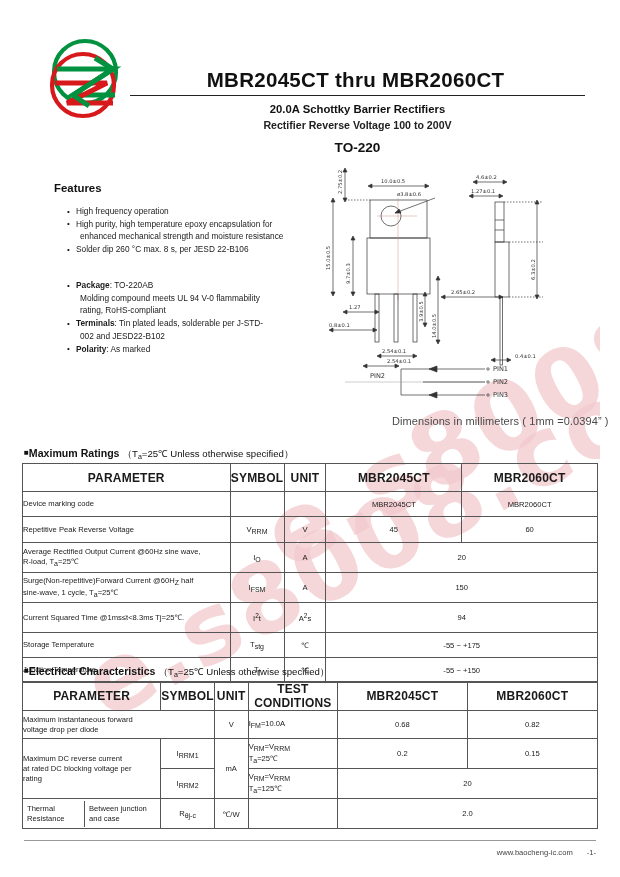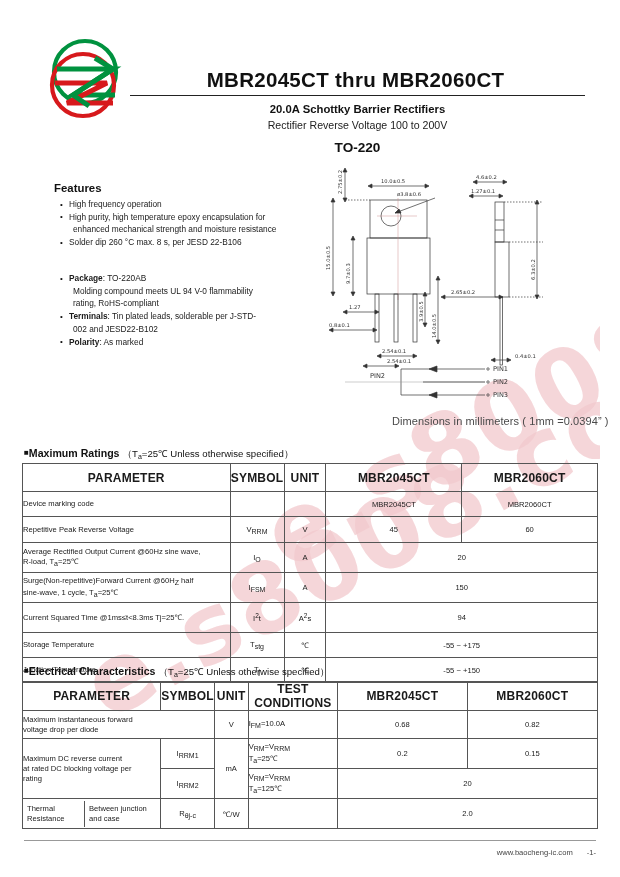--- a/index.html
+++ b/index.html
@@ -42,27 +42,27 @@
   .logo { position:absolute; left:43px; top:38px; width:84px; height:84px; }
   .title-block { position:absolute; left:130px; top:68px; width:455px; text-align:center; }
   .main-title {
     font-size: 20.5px; font-weight: bold; color:#111;
     letter-spacing:.3px; padding-bottom:3px; padding-right:4px;
     font-family:"Liberation Sans", sans-serif;
     text-align:center;
   }
   .title-rule { border-bottom:1.4px solid #222; width:100%; margin-top:0px; }
   .sub1 { font-size:11.3px; font-weight:bold; margin-top:7px; color:#111; }
-  .sub2 { font-size:10.6px; margin-top:4px; color:#222; }
+  .sub2 { font-size:10.6px; margin-top:4px; color:#222;font-weight:bold; }
   .sub3 { font-size:13.6px; font-weight:bold; margin-top:9px; color:#111; }
 
   
   .features { position:absolute; left:54px; top:182px; width:290px; z-index:10; }
   .sec-h { font-size:11.4px; font-weight:bold; margin-bottom:4px; color:#111; }
-  ul.bul { list-style:none; margin:5px; padding:0; }
+  ul.bul { list-style:none; margin:12px; padding:0; }
   ul.bul > li {
     font-size:8.3px; line-height:11.2px; color:#1a1a1a;
     padding-left:10px; position:relative; margin-bottom:1.5px;
   }
   ul.bul > li:before {
     content:"\2022"; position:absolute; left:1px; top:-0.5px; font-size:8px; color:#111;
   }
   ul.bul > li.cont { padding-left:14px; }
   ul.bul > li.cont:before { content:""; }
   .mech { position:absolute; left:54px; top:268px; width:290px; z-index:10; }

